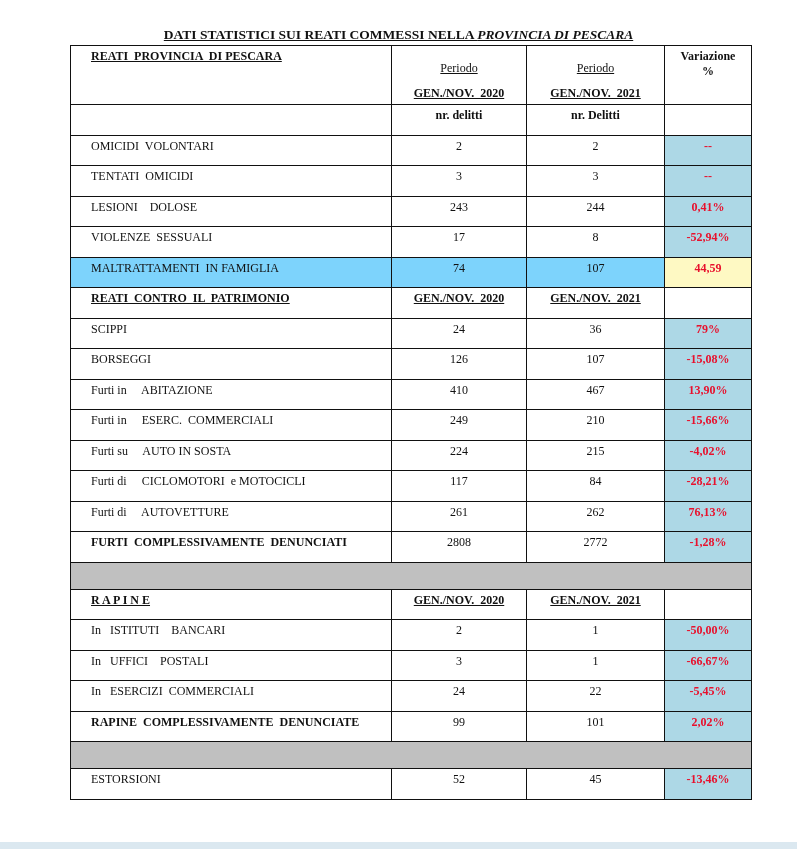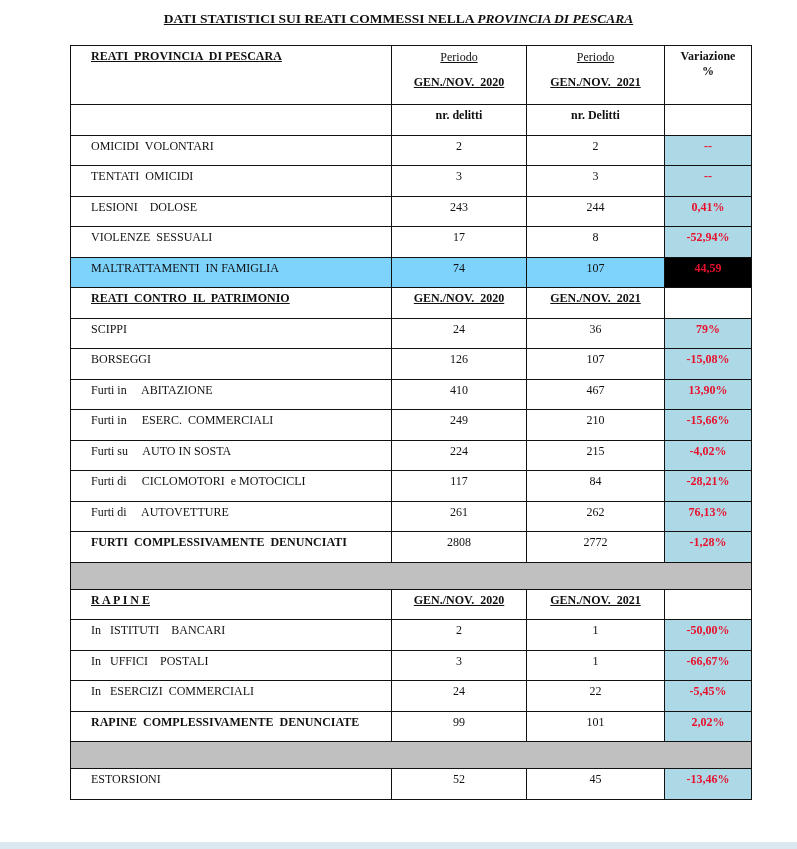--- a/index.html
+++ b/index.html
@@ -1,34 +1,34 @@
 <!DOCTYPE html>
 <html><head>
 <meta charset="utf-8">
 <style>
   html, body { margin:0; padding:0; background:#ffffff; }
   body { width:797px; height:849px; position:relative; overflow:hidden; font-family:"Liberation Serif", serif; color:#111; }
-  .title { position:absolute; top:11px; left:0; width:797px; text-align:center; font-size:13.5px; font-weight:bold; }
+  .title { position:absolute; top:27px; left:0; width:797px; text-align:center; font-size:13.5px; font-weight:bold; }
   .title span.u { text-decoration:underline; }
   .title i { font-style:italic; }
   table { position:absolute; left:70px; top:45px; border-collapse:collapse; table-layout:fixed; }
   td { border:1.5px solid #111; padding:0; font-size:12px; height:26.5px; vertical-align:top; }
   td.c0 { width:300px; padding-left:20px; padding-top:3px; }
   td.c1 { width:134px; text-align:center; padding-top:3px; }
   td.c2 { width:137px; text-align:center; padding-top:3px; }
   td.c3 { width:86px; text-align:center; padding-top:3px; }
   td.var { background:#add8e6; color:#e8112d; font-weight:bold; }
   td.novar { background:#ffffff; }
   tr.gray td { background:#7dd3fc; }
-  tr.gray td.var { background:#000000; }
+  tr.gray td.var { background:#fef9c3; }
   .bold { font-weight:bold; }
   .ul { text-decoration:underline; }
   .hdr-row td { height:55px; }
   .hdr-row .p { display:block; }
-  .hdr-row .period-label { text-decoration:underline; margin-top:1px; }
+  .hdr-row .period-label { text-decoration:underline; margin-top:12px; }
   .hdr-row .period-range { text-decoration:underline; font-weight:bold; margin-top:10px; display:block; }
   .sep td { height:26px; background:#c0c0c0; }
   .footer-band { position:absolute; left:0; top:842px; width:797px; height:7px; background:#dbe8f0; }
 </style>
 </head>
 <body>
 
 <div class="title">
   <span class="u"><span style="white-space:pre">DATI STATISTICI SUI REATI COMMESSI NELLA </span><i>PROVINCIA DI PESCARA</i></span>
 </div>

